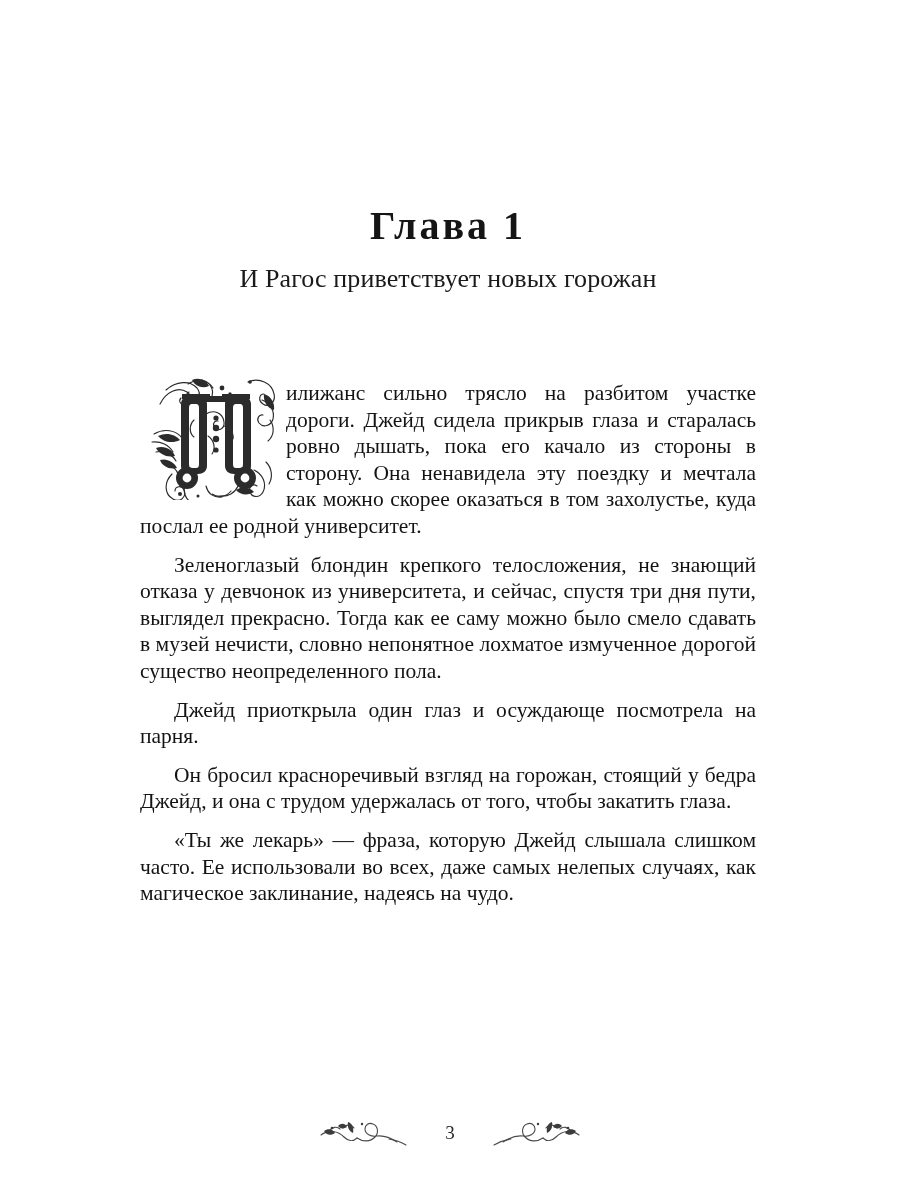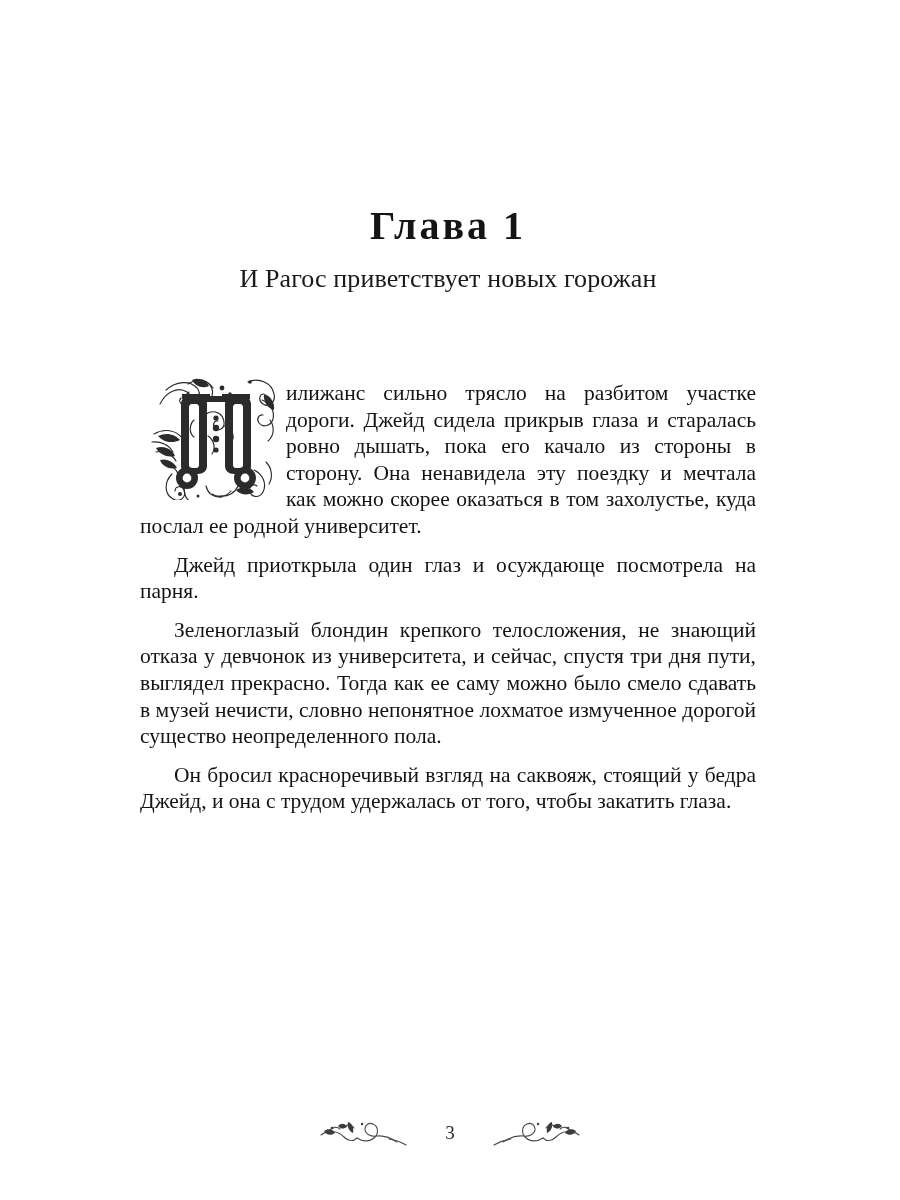--- a/index.html
+++ b/index.html
@@ -189,32 +189,35 @@
             <circle cx="37" cy="104" r="4.4"></circle>
             <circle cx="95" cy="104" r="4.4"></circle>
           </g>
         </svg>
       </span>
       <span>илижанс сильно трясло на разбитом участке дороги. Джейд сидела прикрыв глаза и старалась ровно дышать, пока его качало из стороны в сторону. Она ненавидела эту поездку и мечтала как можно скорее оказаться в том захолустье, куда послал ее родной университет.</span>
     </p>
 
 
     <p class="para">
+      <span>Зеленоглазый блондин крепкого телосложения, не знающий отказа у девчонок из университета, и сейчас, спустя три дня пути, выглядел прекрасно. Тогда как ее саму можно было смело сдавать в музей нечисти, словно непонятное лохматое измученное дорогой существо неопределенного пола.</span>
+    </p>
+
+    <p class="para">
       <span>Джейд приоткрыла один глаз и осуждающе посмотрела на парня.</span>
     </p>
 
-    <p class="para">
-      <span>Зеленоглазый блондин крепкого телосложения, не знающий отказа у девчонок из университета, и сейчас, спустя три дня пути, выглядел прекрасно. Тогда как ее саму можно было смело сдавать в музей нечисти, словно непонятное лохматое измученное дорогой существо неопределенного пола.</span>
-    </p>
-
-
-    <p class="para">
-      <span>Он бросил красноречивый взгляд на саквояж, стоящий у бедра Джейд, и она с трудом удержалась от того, чтобы закатить глаза.</span>
-    </p>
-
+
+    <p class="para">
+      <span>Он бросил красноречивый взгляд на горожан, стоящий у бедра Джейд, и она с трудом удержалась от того, чтобы закатить глаза.</span>
+    </p>
+
+    <p class="para">
+      <span>«Ты же лекарь» — фраза, которую Джейд слышала слишком часто. Ее использовали во всех, даже самых нелепых случаях, как магическое заклинание, надеясь на чудо.</span>
+    </p>
 
   </section>
 
   <footer class="footer">
     <span class="orn-wrap">
       <svg class="orn" viewBox="0 0 95 34" xmlns="http://www.w3.org/2000/svg" aria-hidden="true">
         <g fill="none" stroke="#4a4a4a" stroke-width="1.1" stroke-linecap="round">
           <path d="M4 20c8-6 17-4 23 2 4 4 9 5 13 1"></path>
           <path d="M40 23c6 4 13 4 18-1 4-4 3-11-2-13-4-2-8 1-8 5 0 5 6 8 12 7 8-1 14 2 20 6"></path>
           <path d="M12 16c3-4 8-5 11-2"></path>

